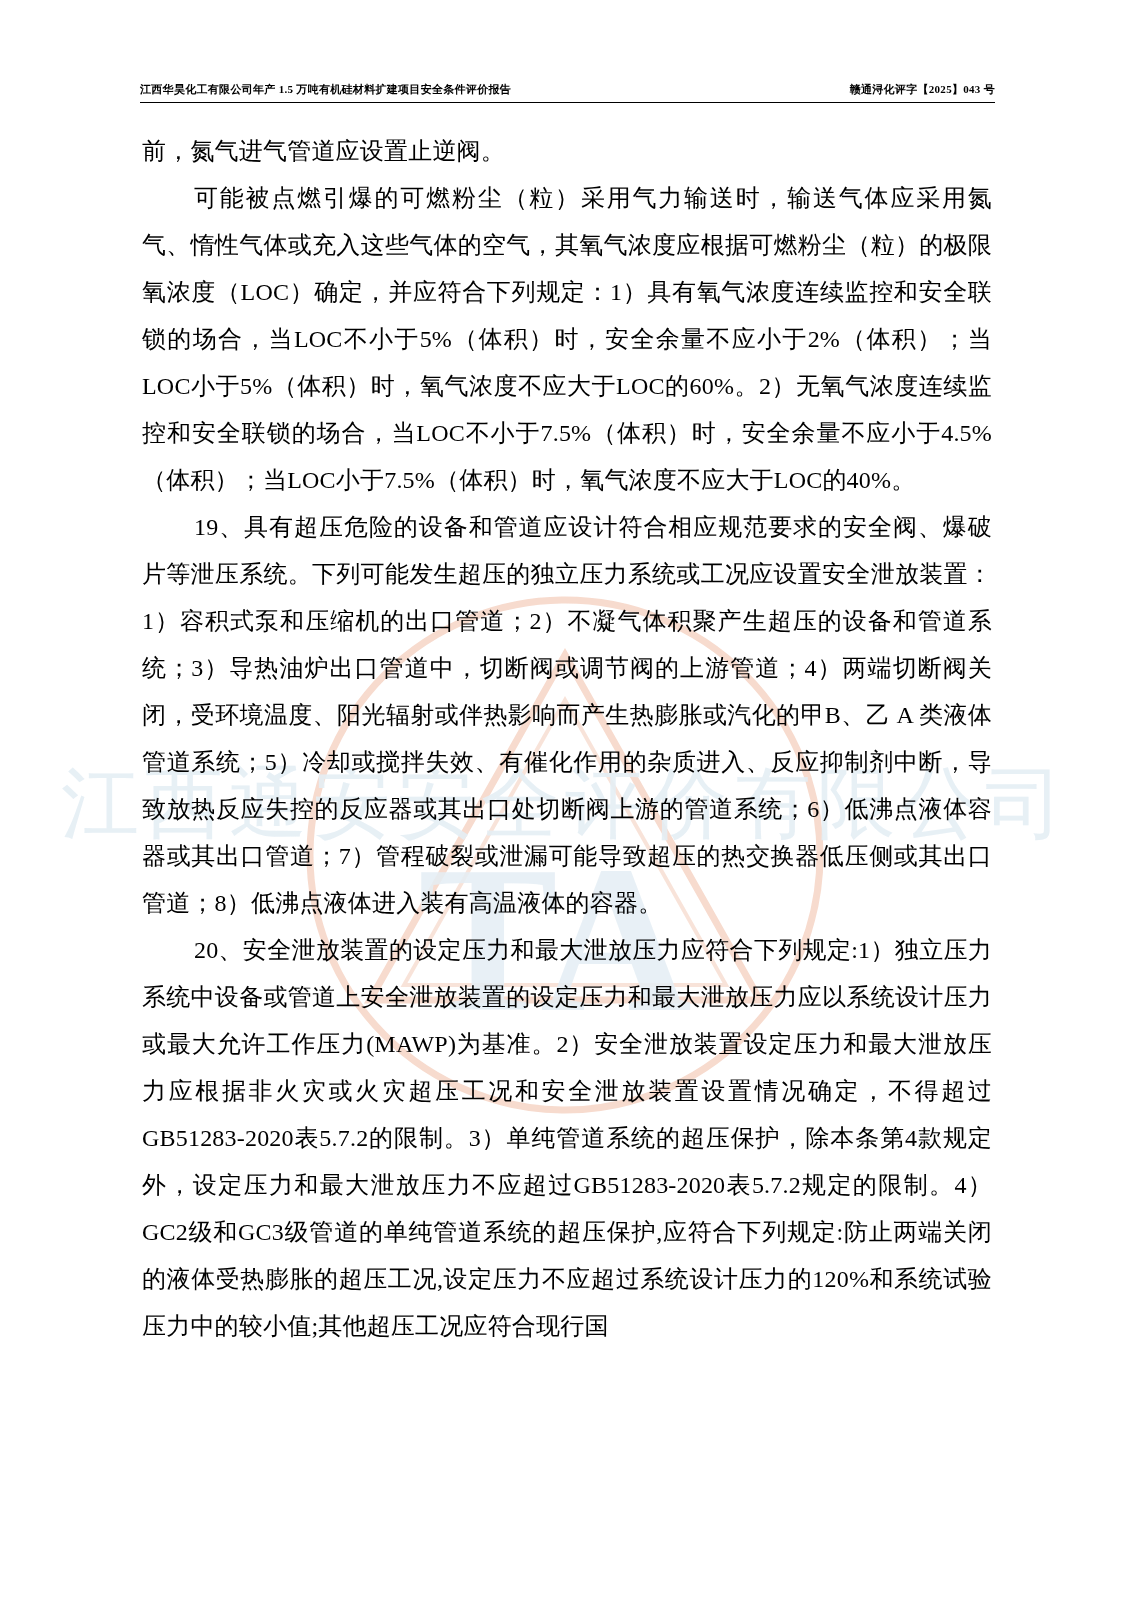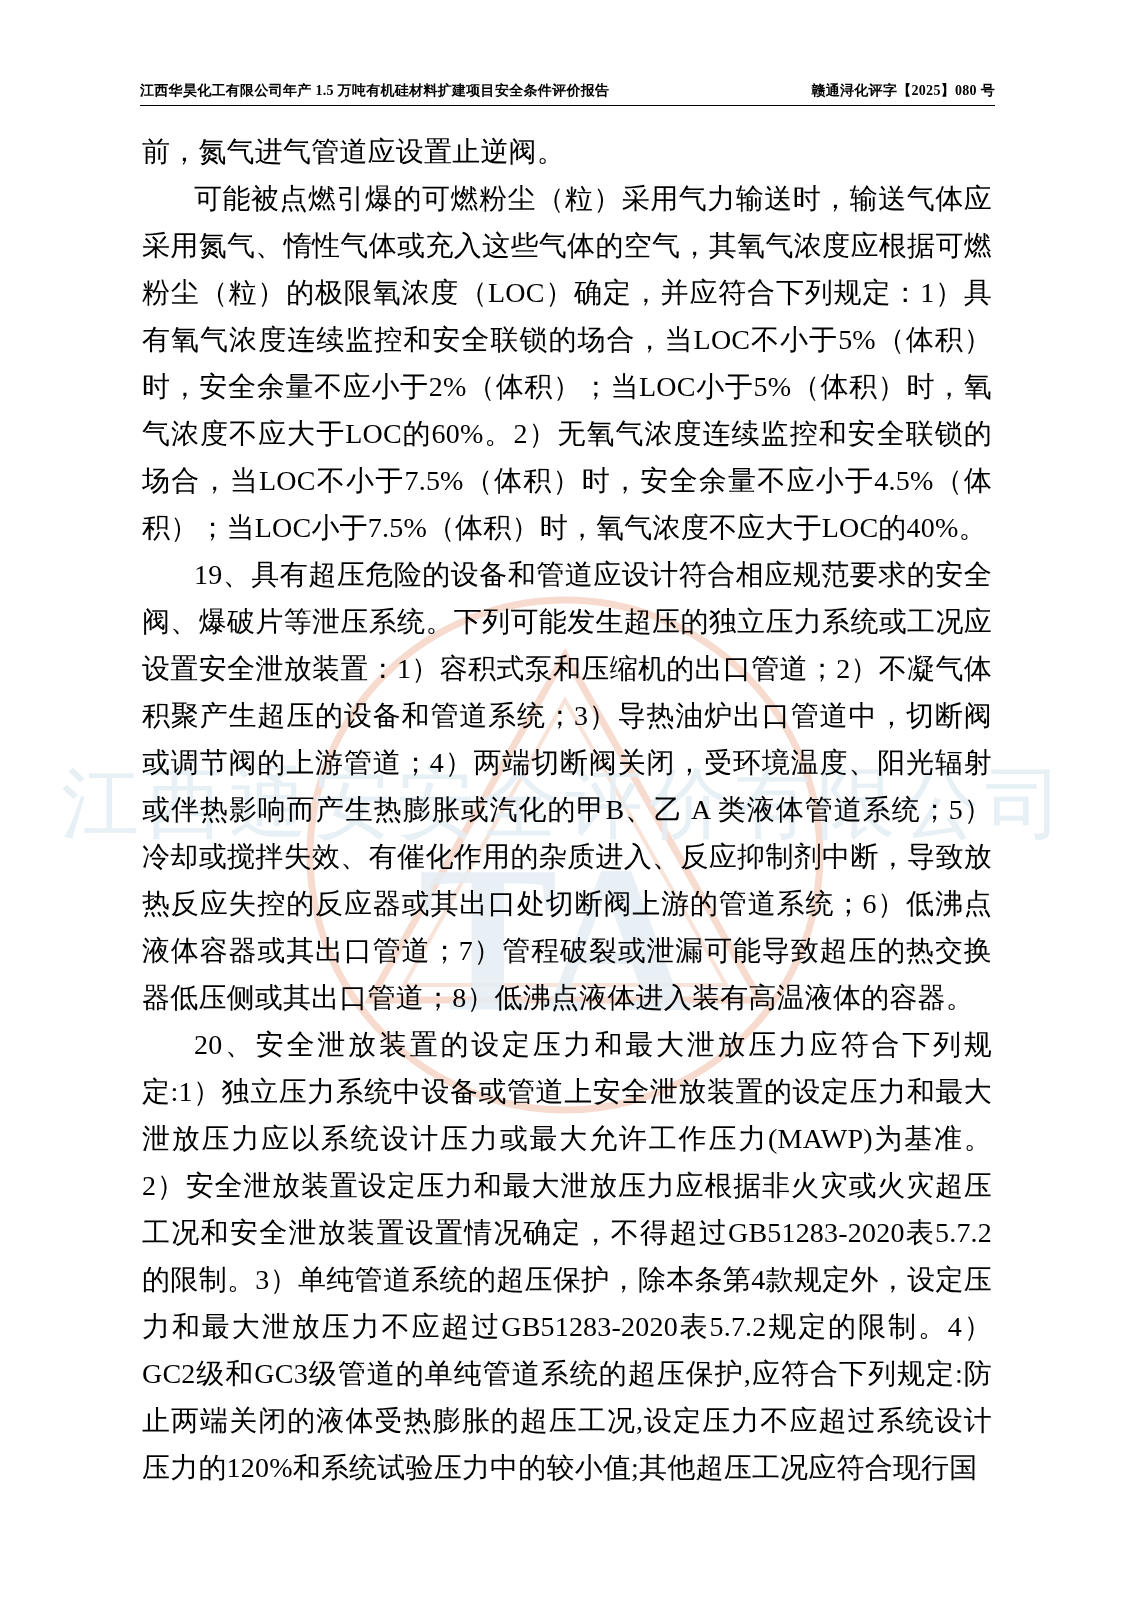--- a/index.html
+++ b/index.html
@@ -30,42 +30,42 @@
     position: absolute;
     left: 140px;
     top: 82px;
     width: 855px;
     z-index: 5;
   }
   .header-row {
     display: flex;
     justify-content: space-between;
     align-items: flex-end;
-    font-size: 14px;
+    font-size: 11px;
     letter-spacing: 0.3px;
     color: #000;
     font-family: "Liberation Serif", "DejaVu Serif", serif;
   }
   .header-left { font-weight: 600; }
   .header-right { font-weight: 600; white-space: nowrap; }
   .header-rule {
     margin-top: 5px;
     border-bottom: 1.2px solid #000;
     width: 100%;
   }
   
   .content {
     position: absolute;
     left: 142px;
     top: 128px;
     width: 850px;
     z-index: 4;
   }
   .para {
-    font-size: 28px;
+    font-size: 24px;
     line-height: 47px;
     color: #000;
     text-align: justify;
     text-justify: inter-ideograph;
     margin: 0 0 0 0;
     letter-spacing: 0.2px;
     font-family: "Liberation Serif", "DejaVu Serif", serif;
   }
   .indent { text-indent: 52px; }
 </style>
@@ -88,21 +88,21 @@
         <text x="540" y="1010" font-size="210">A</text>
       </g>
 
       <text x="565" y="830" text-anchor="middle" fill="#cfe0ec" opacity="0.9" font-family="'Liberation Serif', serif" font-size="78" letter-spacing="6">江西通安安全评价有限公司</text>
     </g>
   </svg>
 
   <div class="header">
     <div class="header-row">
       <div class="header-left">江西华昊化工有限公司年产 1.5 万吨有机硅材料扩建项目安全条件评价报告</div>
-      <div class="header-right">赣通浔化评字【2025】080 号</div>
+      <div class="header-right">赣通浔化评字【2025】043 号</div>
     </div>
     <div class="header-rule"></div>
   </div>
 
   <div class="content">
     <p class="para">前，氮气进气管道应设置止逆阀。</p>
     <p class="para indent">可能被点燃引爆的可燃粉尘（粒）采用气力输送时，输送气体应采用氮气、惰性气体或充入这些气体的空气，其氧气浓度应根据可燃粉尘（粒）的极限氧浓度（LOC）确定，并应符合下列规定：1）具有氧气浓度连续监控和安全联锁的场合，当LOC不小于5%（体积）时，安全余量不应小于2%（体积）；当LOC小于5%（体积）时，氧气浓度不应大于LOC的60%。2）无氧气浓度连续监控和安全联锁的场合，当LOC不小于7.5%（体积）时，安全余量不应小于4.5%（体积）；当LOC小于7.5%（体积）时，氧气浓度不应大于LOC的40%。</p>
     <p class="para indent">19、具有超压危险的设备和管道应设计符合相应规范要求的安全阀、爆破片等泄压系统。下列可能发生超压的独立压力系统或工况应设置安全泄放装置：1）容积式泵和压缩机的出口管道；2）不凝气体积聚产生超压的设备和管道系统；3）导热油炉出口管道中，切断阀或调节阀的上游管道；4）两端切断阀关闭，受环境温度、阳光辐射或伴热影响而产生热膨胀或汽化的甲B、乙 A 类液体管道系统；5）冷却或搅拌失效、有催化作用的杂质进入、反应抑制剂中断，导致放热反应失控的反应器或其出口处切断阀上游的管道系统；6）低沸点液体容器或其出口管道；7）管程破裂或泄漏可能导致超压的热交换器低压侧或其出口管道；8）低沸点液体进入装有高温液体的容器。</p>
     <p class="para indent">20、安全泄放装置的设定压力和最大泄放压力应符合下列规定:1）独立压力系统中设备或管道上安全泄放装置的设定压力和最大泄放压力应以系统设计压力或最大允许工作压力(MAWP)为基准。2）安全泄放装置设定压力和最大泄放压力应根据非火灾或火灾超压工况和安全泄放装置设置情况确定，不得超过GB51283-2020表5.7.2的限制。3）单纯管道系统的超压保护，除本条第4款规定外，设定压力和最大泄放压力不应超过GB51283-2020表5.7.2规定的限制。4） GC2级和GC3级管道的单纯管道系统的超压保护,应符合下列规定:防止两端关闭的液体受热膨胀的超压工况,设定压力不应超过系统设计压力的120%和系统试验压力中的较小值;其他超压工况应符合现行国</p>
   </div>

